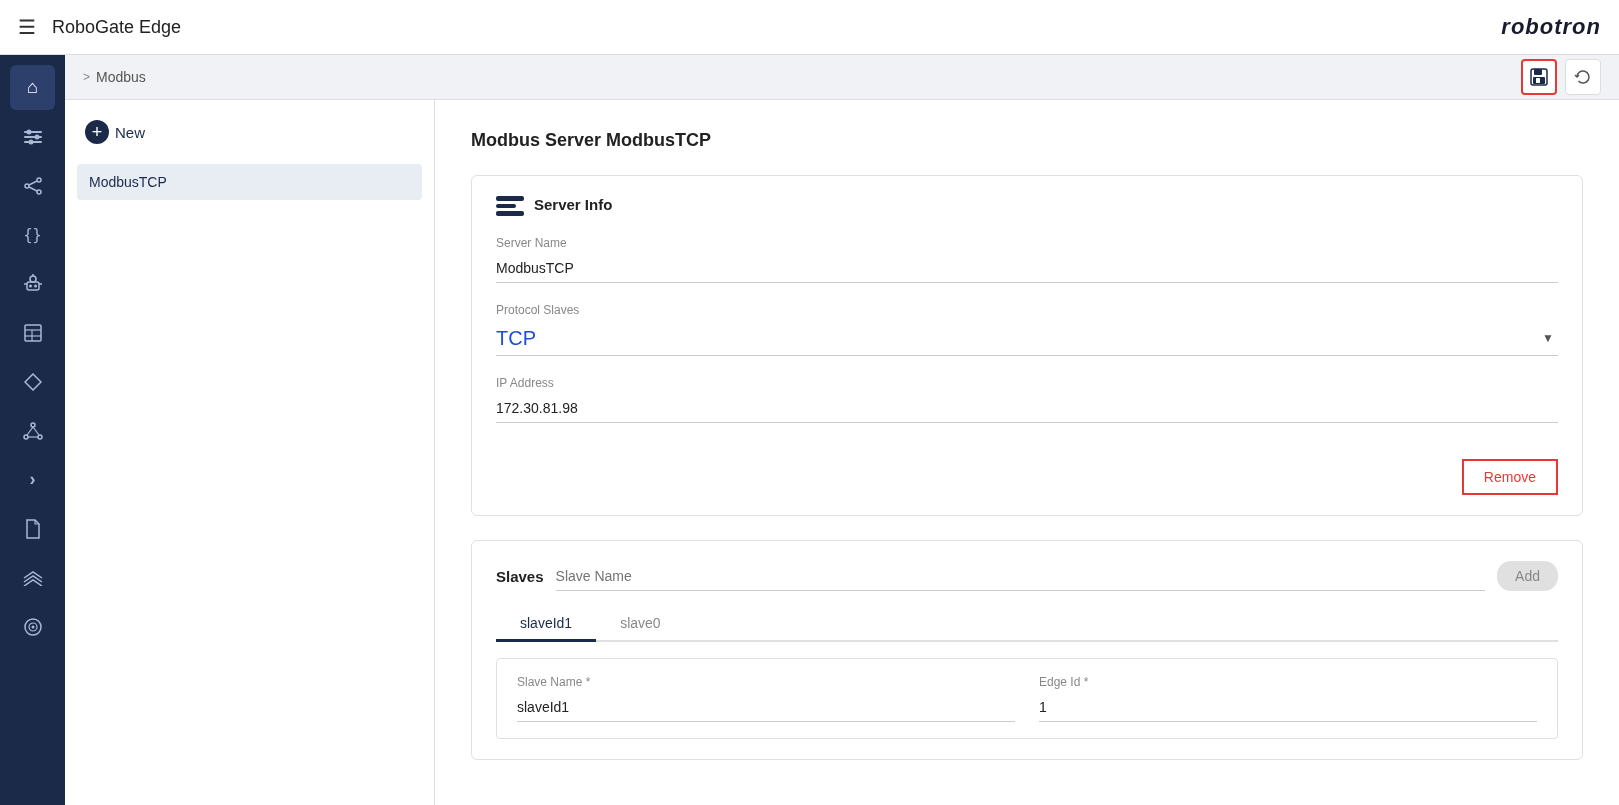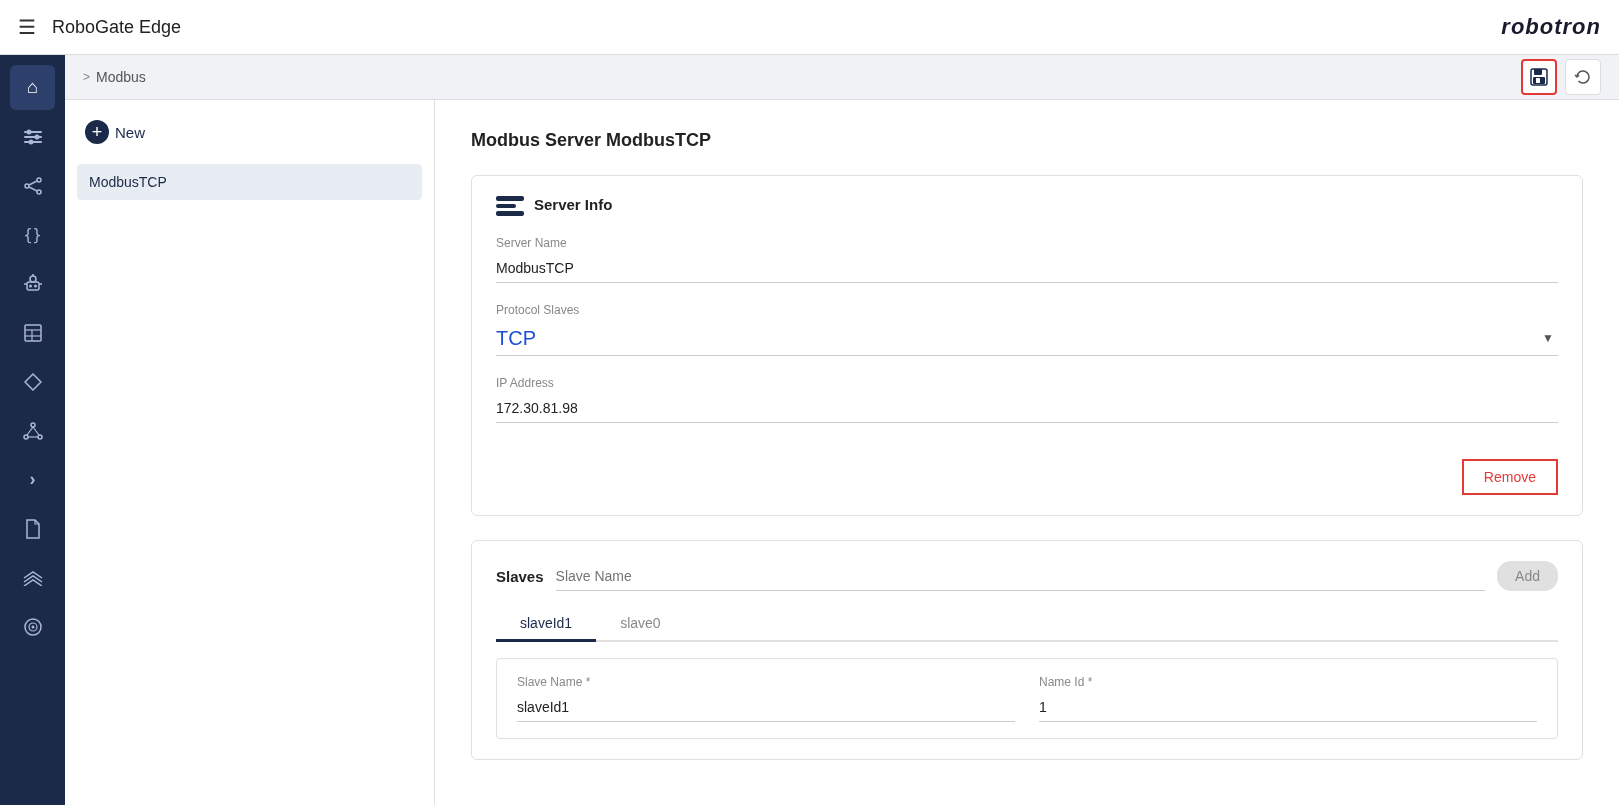--- a/index.html
+++ b/index.html
@@ -541,21 +541,21 @@
             <div class="slave-tab active">slaveId1</div>
             <div class="slave-tab">slave0</div>
           </div>
           <div class="slave-form">
             <div class="slave-form-row">
               <div class="slave-form-group">
                 <div class="slave-form-label">Slave Name *</div>
                 <input class="slave-form-input" type="text" value="slaveId1" style="">
               </div>
               <div class="slave-form-group">
-                <div class="slave-form-label">Name Id *</div>
+                <div class="slave-form-label">Edge Id *</div>
                 <input class="slave-form-input" type="text" value="1" style="">
               </div>
             </div>
           </div>
         </div>
 
       </div>
     </div>
   </div>
 </div>

